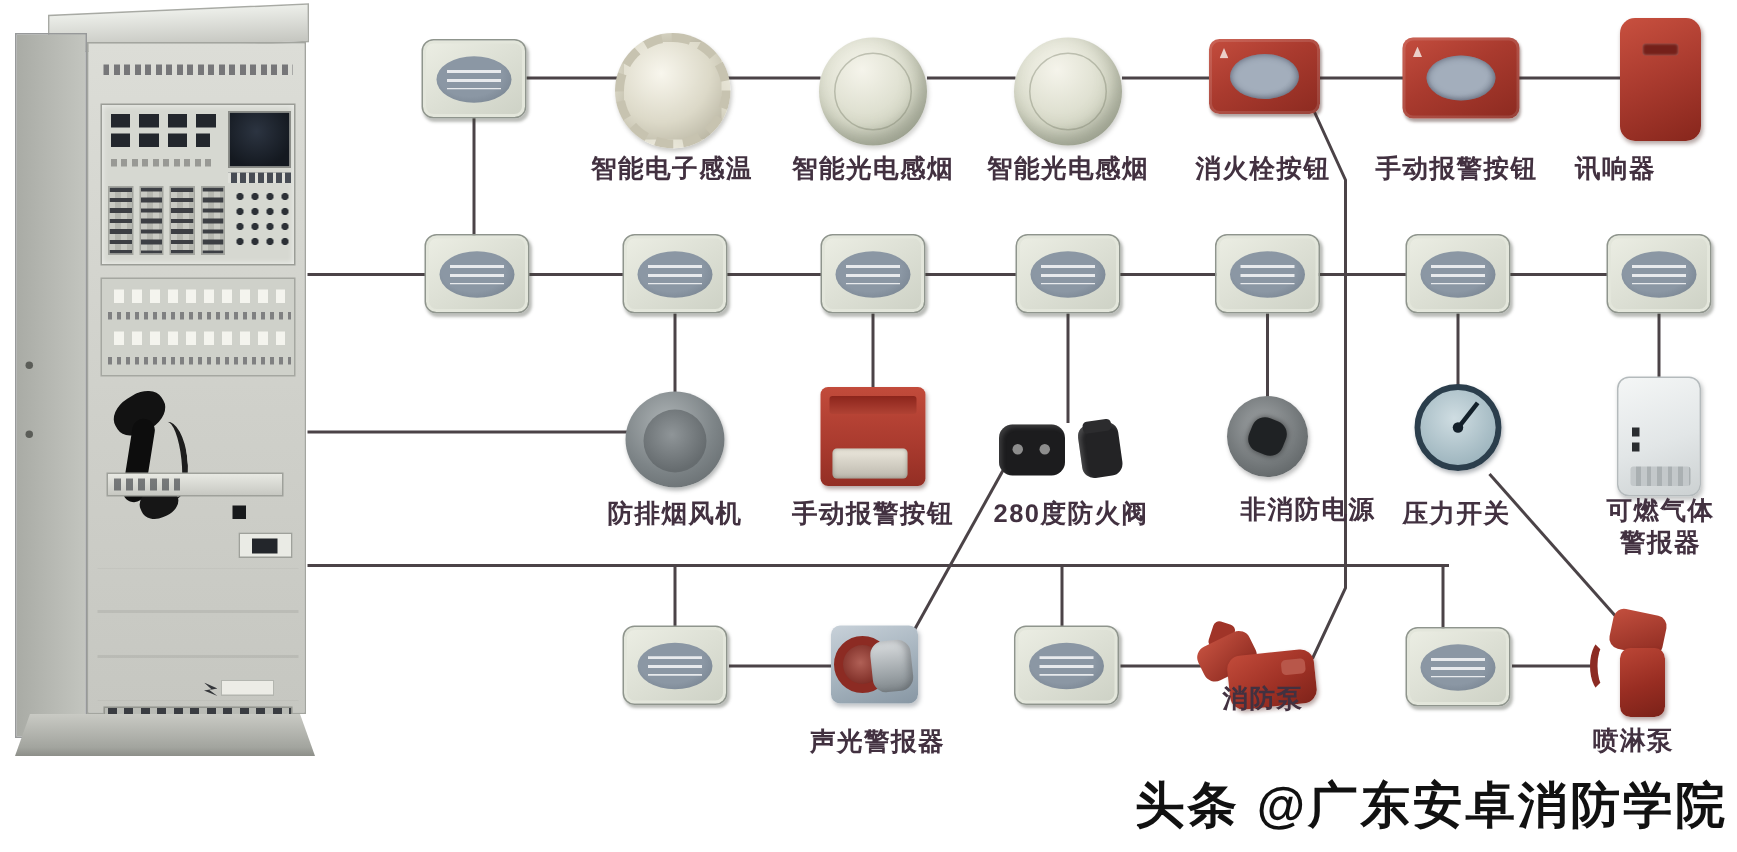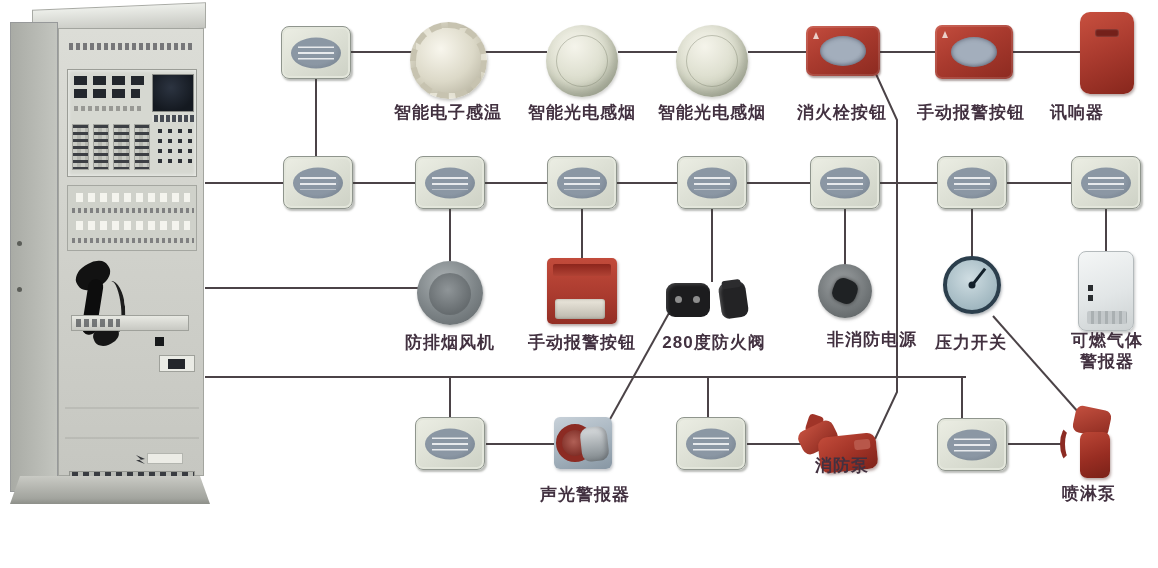--- a/index.html
+++ b/index.html
@@ -358,13 +358,14 @@
   <div class="dev pump-v" style="left:1058px;top:408px">
     <div class="pump-v-pipe"></div>
     <div class="pump-v-top"></div>
     <div class="pump-v-body"></div>
   </div>
 
   <div class="lbl" style="left:585px;top:483px">声光警报器</div>
   <div class="lbl" style="left:842px;top:454px">消防泵</div>
   <div class="lbl" style="left:1089px;top:482px">喷淋泵</div>
 
+  <div class="watermark">头条 @广东安卓消防学院</div>
 </div>
 
 </body></html>

